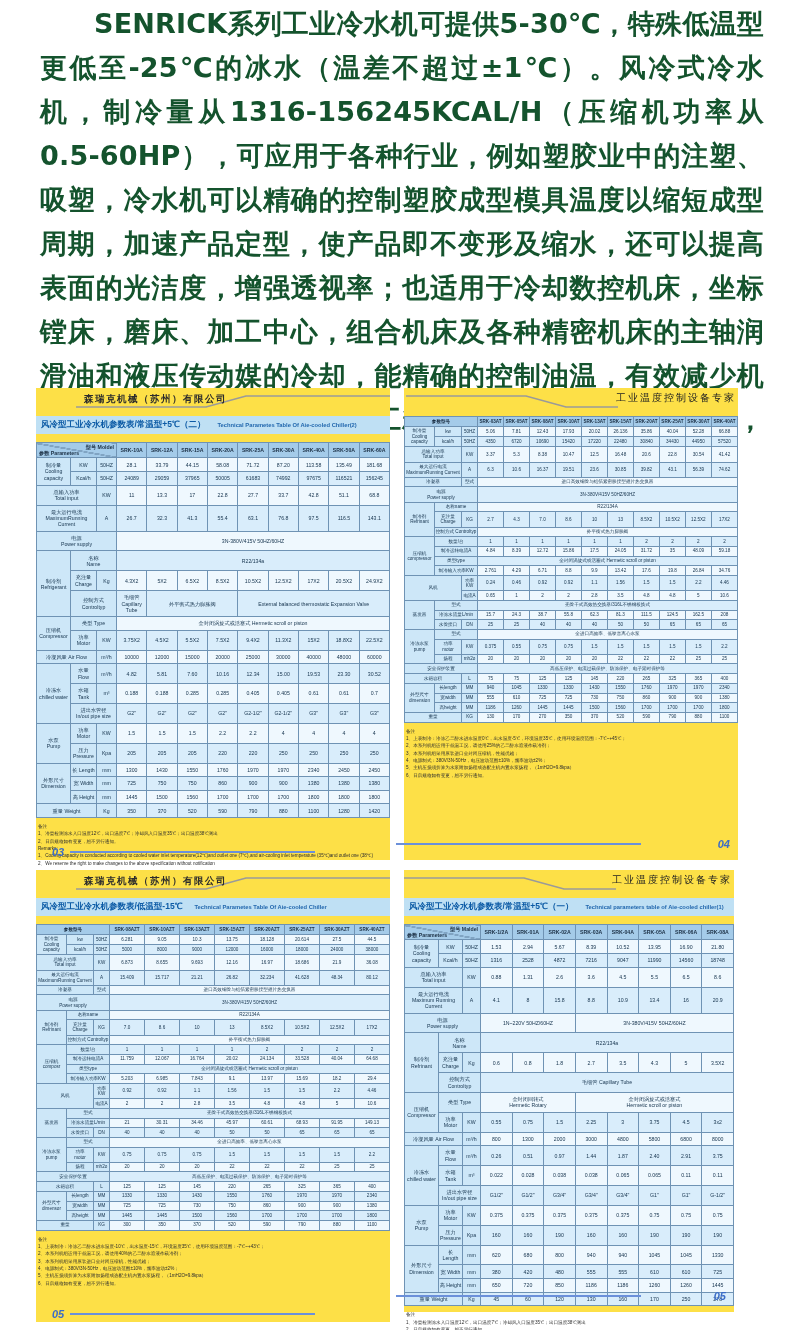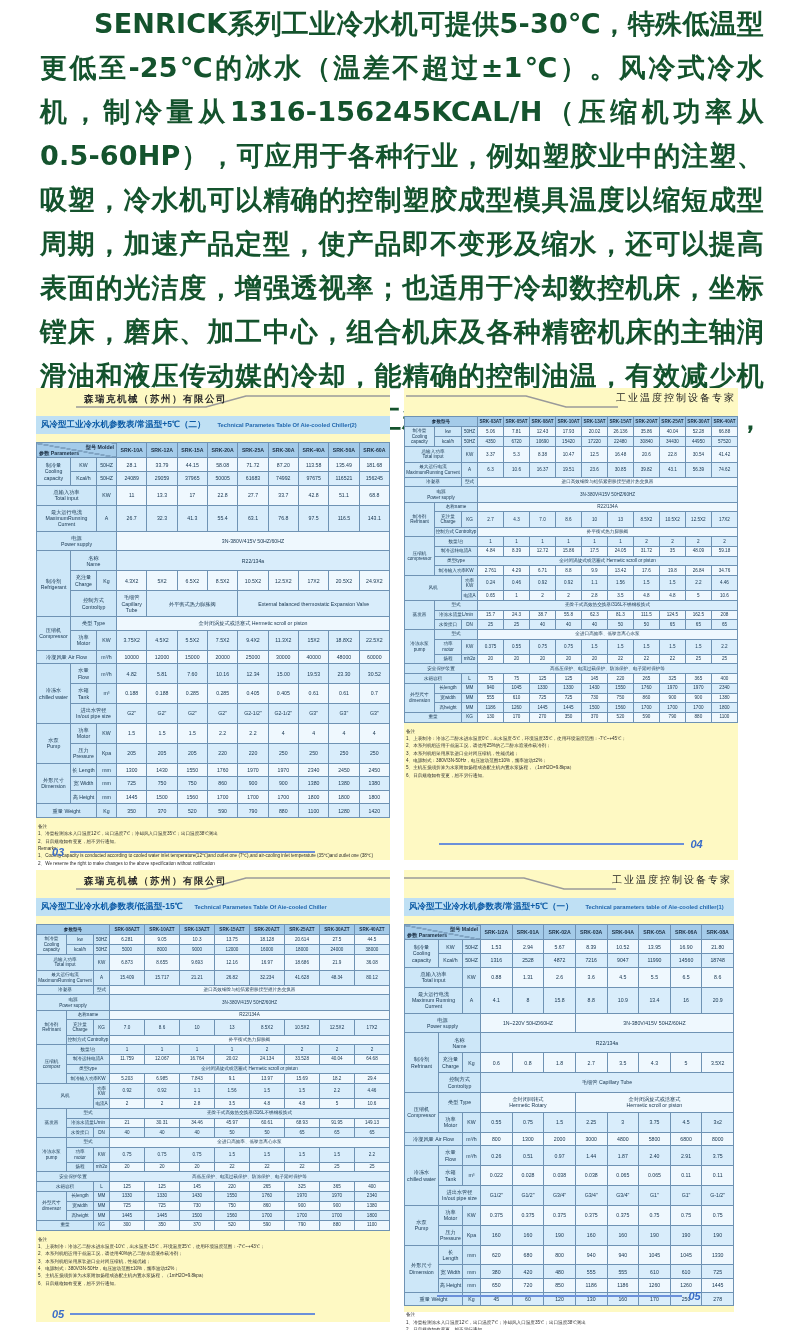--- a/index.html
+++ b/index.html
@@ -6,21 +6,21 @@
   body{width:790px;height:1330px;background:#ffffff;position:relative;overflow:hidden;
        font-family:"Liberation Sans",sans-serif;}
 
   
   .intro{position:absolute;left:40px;top:2px;width:724px;
          font-family:"DejaVu Sans",sans-serif;
          font-size:27px;font-weight:bold;color:#14532d;
          line-height:44px;text-align:justify;text-indent:2em;letter-spacing:.2px}
 
   
-  .panel{position:absolute;background:#fef9c3}
+  .panel{position:absolute;background:#fde047}
   .panel-p1{left:36px;top:388px;width:354px;height:472px}
   .panel-p2{left:404px;top:388px;width:334px;height:472px}
   .panel-p3{left:36px;top:870px;width:354px;height:452px}
   .panel-p4{left:404px;top:870px;width:330px;height:442px}
 
   .panel-header{position:relative;height:24px;margin-bottom:4px}
   .company{position:absolute;left:48px;top:5px;font-size:9.5px;font-weight:bold;color:#2c2c2c;letter-spacing:1.5px}
   .expert{position:absolute;right:2px;top:3px;font-size:10px;font-weight:normal;color:#222;letter-spacing:2px}
   .header-rule{position:absolute;left:0;top:0;width:100%;height:24px}
 
@@ -46,21 +46,21 @@
   .panel-p1 col.c1{width:34px}.panel-p1 col.c2{width:26px}.panel-p1 col.c3{width:20px}
   .panel-p4 col.c1{width:34px}.panel-p4 col.c2{width:24px}.panel-p4 col.c3{width:18px}
   .panel-p2 col.c1{width:30px}.panel-p2 col.c2{width:27px}.panel-p2 col.c3{width:16px}
   .panel-p3 col.c1{width:30px}.panel-p3 col.c2{width:27px}.panel-p3 col.c3{width:16px}
 
   .remarks{margin-top:5px;padding-left:2px;font-size:4.6px;color:#2d2d2d;line-height:1.6}
   .remarks .line{white-space:nowrap;overflow:hidden}
 
   .footer{position:absolute;bottom:2px;display:flex;align-items:center;gap:6px;width:100%}
   .footer-left{left:16px;justify-content:flex-start}
-  .footer-right{right:0;justify-content:center}
+  .footer-right{right:8px;justify-content:space-between}
   .page-no{color:#3a6cc8;font-weight:bold;font-size:11px;font-style:italic}
   .rule{height:2px;background:#6b90da;width:245px}
   .panel-p2 .footer,.panel-p4 .footer{bottom:10px}
 </style>
 </head>
 <body>
 
 <div class="intro">SENRICK系列工业冷水机可提供5-30℃，特殊低温型更低至-25℃的冰水（温差不超过±1℃）。风冷式冷水机，制冷量从1316-156245KCAL/H（压缩机功率从0.5-60HP），可应用于各种行业，例如塑胶业中的注塑、吸塑，冷水机可以精确的控制塑胶成型模具温度以缩短成型周期，加速产品定型，使产品即不变形及缩水，还可以提高表面的光洁度，增强透视率；也适用于冷却数控机床，坐标镗床，磨床、加工中心，组合机床及各种精密机床的主轴润滑油和液压传动媒的冷却，能精确的控制油温，有效减少机床的热变形，提高机床的加工精度；另外也适用于电镀业，食品业及漂染业等其他行业。</div>
 
 <div id="panels">

